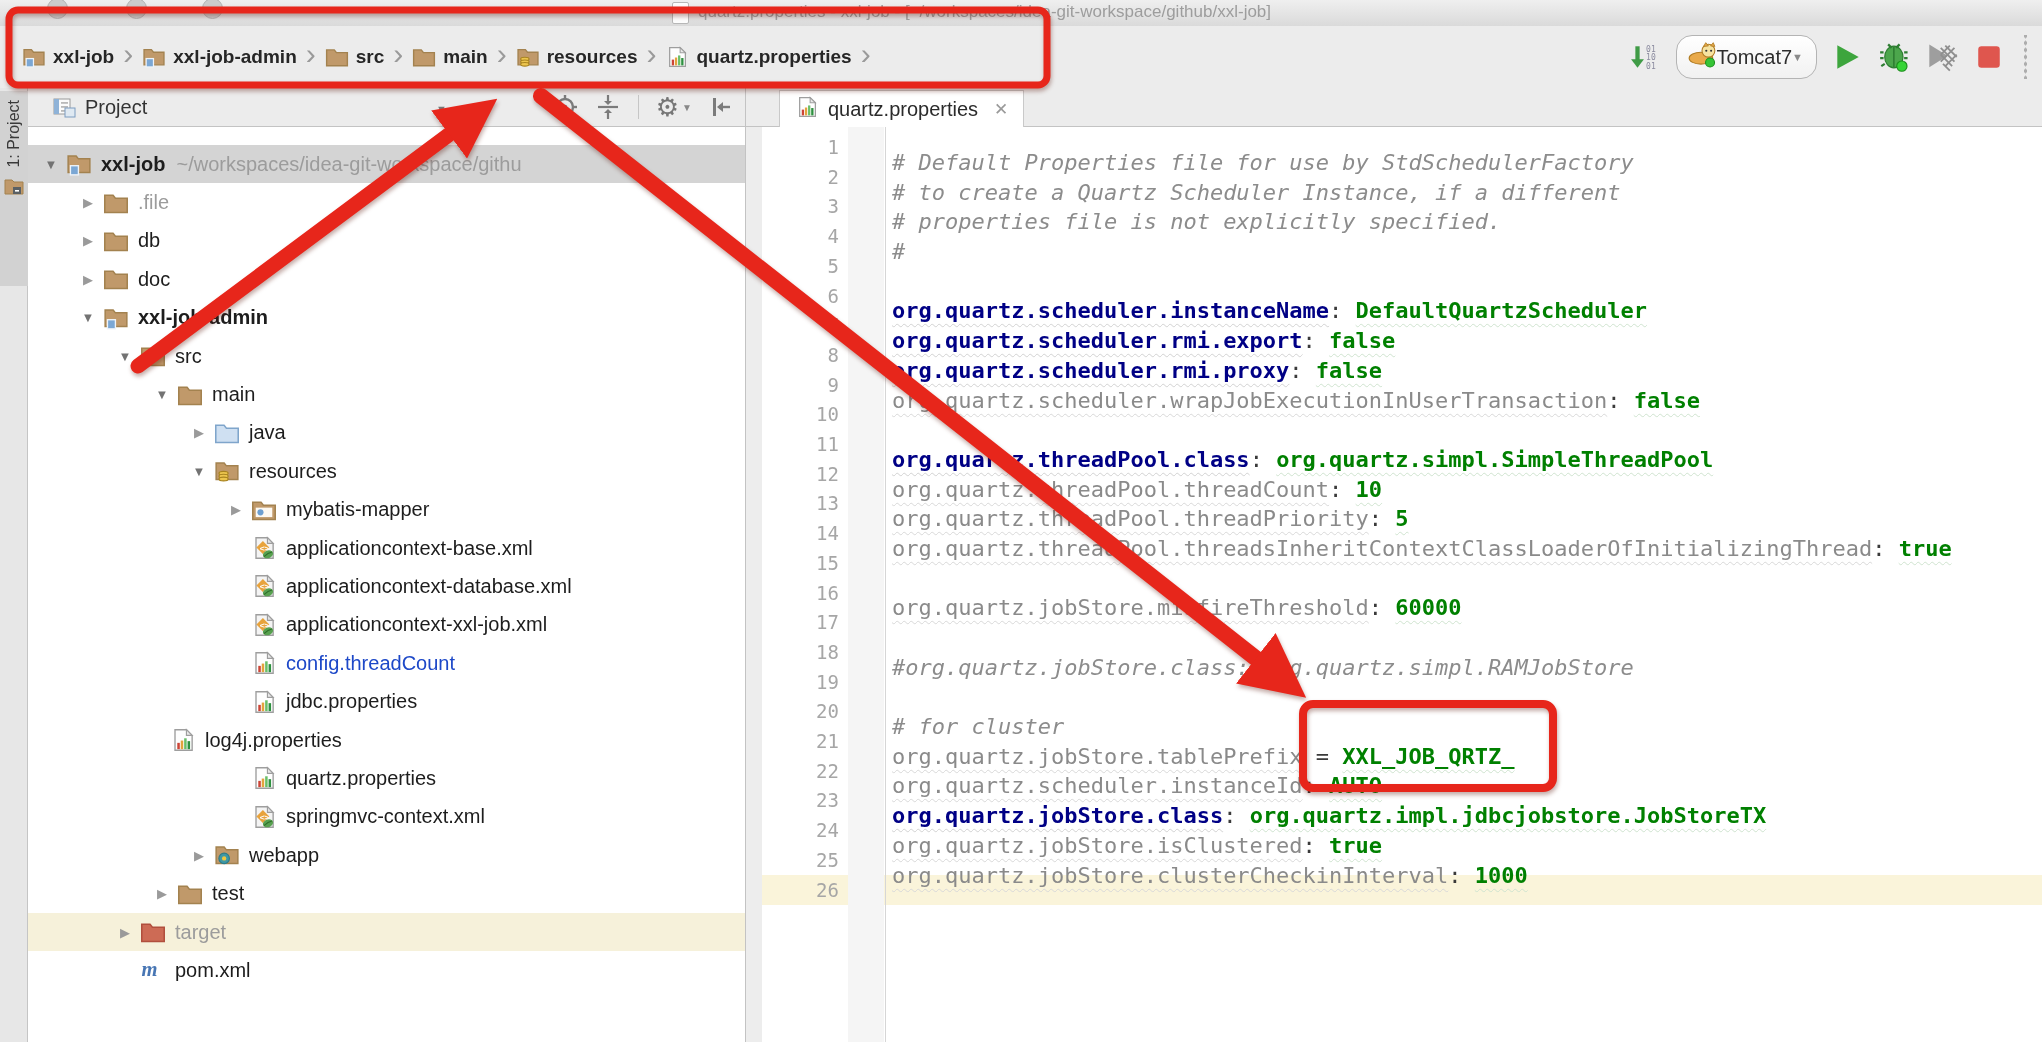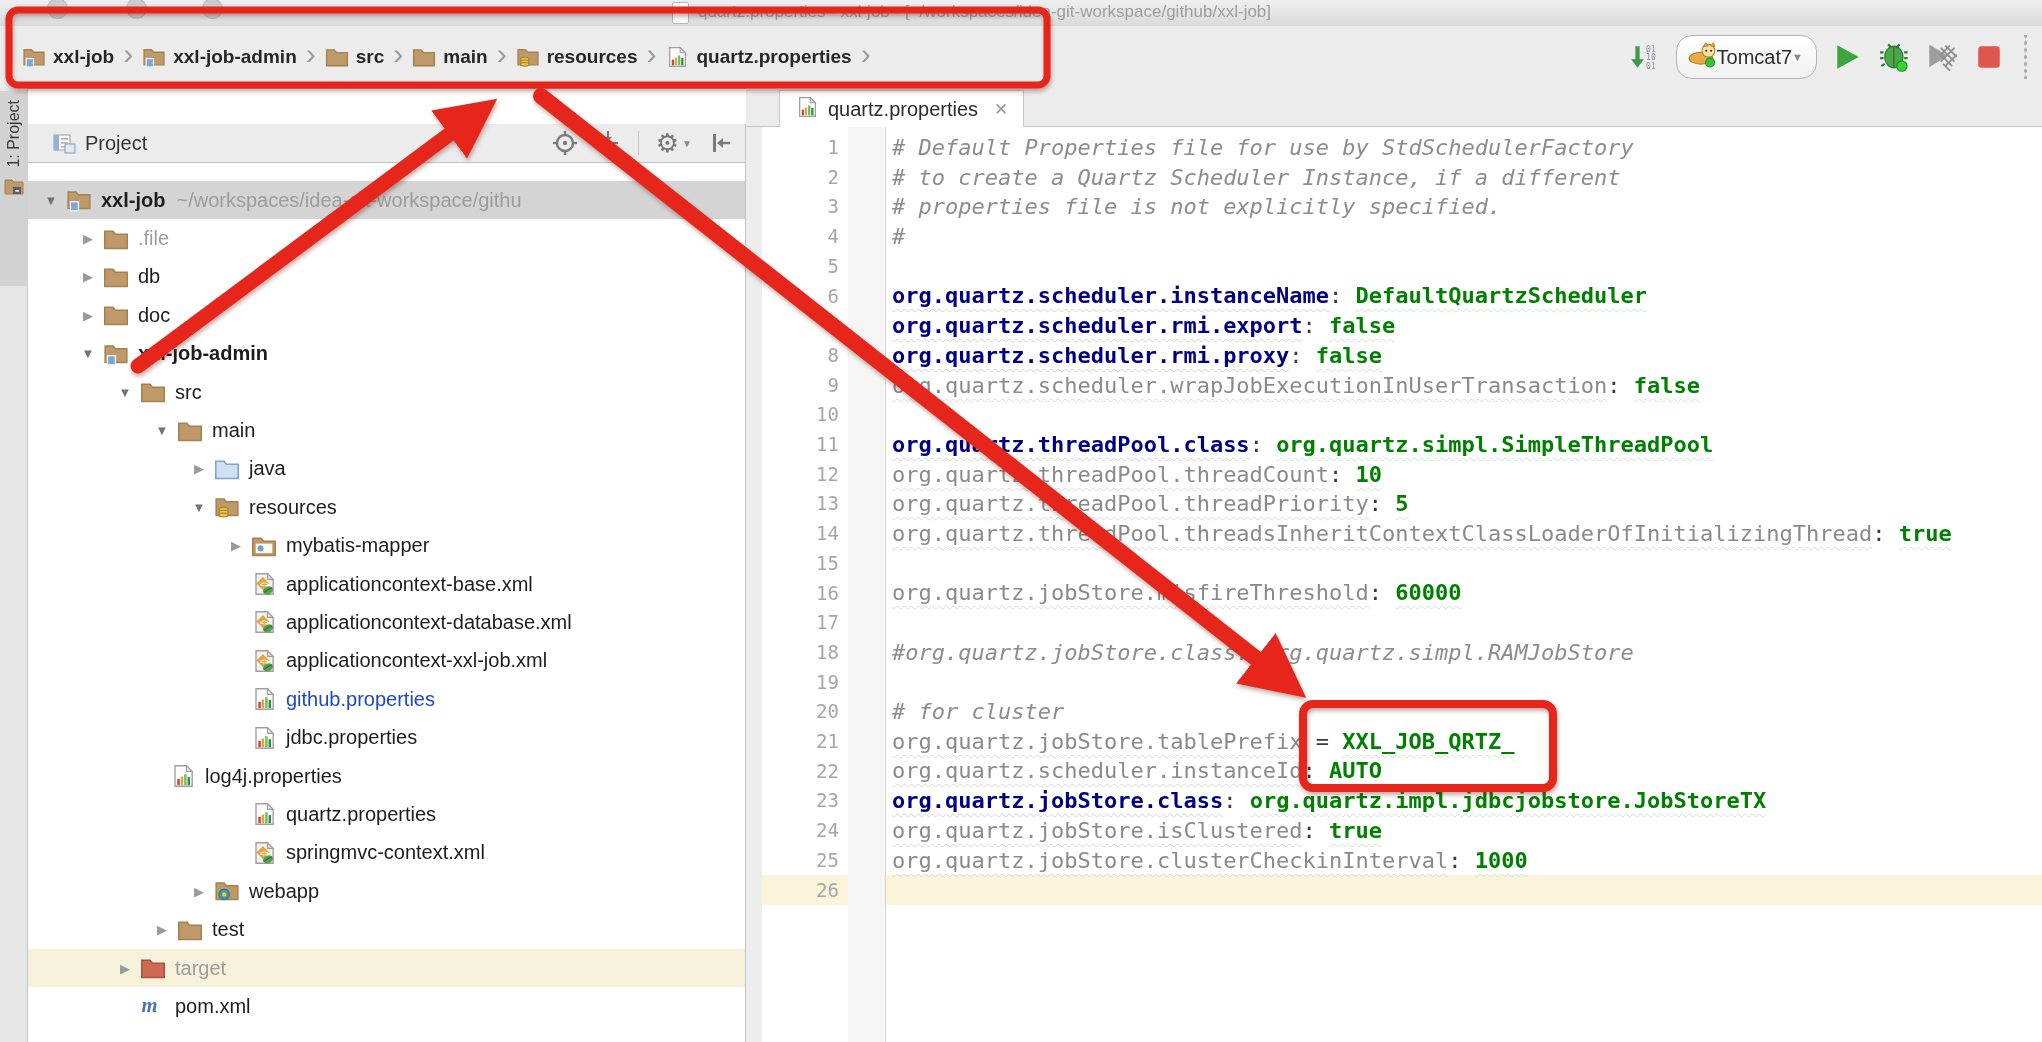--- a/index.html
+++ b/index.html
@@ -31,21 +31,21 @@
           background-size:5px 7px;background-repeat:repeat-y;background-position:center;}
   
   .stripe{position:absolute;left:0;top:88px;bottom:0;width:28px;background:#e7e7e7;
           border-right:1px solid #c5c5c5;box-sizing:border-box;}
   .stripe-btn{position:absolute;left:0;top:3px;width:28px;height:195px;background:#d2d2d2;
               display:flex;flex-direction:column;align-items:center;padding-top:9px;box-sizing:border-box;}
   .stripe-label{writing-mode:vertical-rl;transform:rotate(180deg);font-size:16px;color:#3a3a3a;}
   .stripe-btn svg{margin-top:9px;}
   
   .project-panel{position:absolute;left:28px;top:88px;width:718px;bottom:0;background:#fff;
-                 border-right:1px solid #c3c3c3;box-sizing:border-box;overflow:hidden;margin-top:36px;}
+                 border-right:1px solid #c3c3c3;box-sizing:border-box;overflow:hidden;}
   .panel-header{height:38px;background:#ececec;border-bottom:1px solid #c3c3c3;display:flex;
                 align-items:center;padding:0 12px 0 24px;gap:9px;font-size:20px;color:#333;position:relative;}
   .ph-caret{position:absolute;left:408px;top:15px;font-size:11px;color:#777;}
   .ph-icons{margin-left:auto;display:flex;align-items:center;gap:17px;}
   .ph-sep{width:1px;height:24px;background:#c6c6c6;}
   .gear-wrap{display:flex;align-items:center;gap:3px;color:#777;}
   .gear-glyph{font-size:26px;line-height:1;color:#777;}
   .gear-caret{font-size:10px;color:#888;}
   .tree{position:absolute;left:0;right:0;top:38px;bottom:0;font-size:20px;color:#1d1d1d;}
   .tree-row{height:38.4px;display:flex;align-items:center;white-space:nowrap;overflow:hidden;}
@@ -68,21 +68,21 @@
        color:#2b2b2b;box-sizing:border-box;}
   .tab-close{color:#9a9a9a;font-size:17px;margin-left:7px;}
   .ebody{position:absolute;left:0;right:0;top:39px;bottom:0;overflow:hidden;}
   .curline{position:absolute;left:0;right:0;top:748px;height:30px;background:#faf4da;}
   .gutter{position:absolute;left:0;top:0;bottom:0;width:140px;box-sizing:border-box;
           border-right:1px solid #d6d6d6;padding-top:6px;padding-right:46px;text-align:right;
           font-family:"DejaVu Sans Mono",monospace;font-size:19px;line-height:29.7px;color:#a6a6a6;}
   .gutter::before{content:"";position:absolute;left:0;top:0;bottom:0;width:16px;background:#ededed;}
   .gutter::after{content:"";position:absolute;right:1px;top:0;bottom:0;width:36px;background:#f5f5f5;}
   .gutter div{position:relative;z-index:2;}
-  .code{position:absolute;left:146px;right:0;top:0;bottom:0;padding-top:6px;white-space:pre;
+  .code{position:absolute;left:146px;right:0;top:0;bottom:0;padding-top:21px;white-space:pre;
         font-family:"DejaVu Sans Mono",monospace;font-size:22px;line-height:29.7px;}
   .code-line{height:29.7px;}
   .seg-c{color:#8c8c8c;font-style:italic;}
   .seg-k{color:#000085;font-weight:bold;text-decoration:underline wavy #d2d2d2 1px;text-underline-offset:5px;}
   .seg-g{color:#8a8a8a;text-decoration:underline wavy #d8d8d8 1px;text-underline-offset:5px;}
   .seg-p{color:#3a3a3a;}
   .seg-v{color:#008000;font-weight:bold;text-decoration:underline wavy #cfe3cf 1px;text-underline-offset:5px;}
   
   .overlay{position:absolute;inset:0;pointer-events:none;z-index:60;}
   .red-draw{filter:drop-shadow(1px 3px 2px rgba(90,20,10,0.35));}
@@ -410,21 +410,21 @@
           <span class="ticon">
             <svg width="26" height="24" viewBox="0 0 22 21">
               <path d="M4 1.5 h10 l5 5 v13 h-15 z" fill="#fefefe" stroke="#9e9e9e" stroke-width="1.2"></path>
          <path d="M14 1.5 l5 5 h-5 z" fill="#e8e8e8" stroke="#9e9e9e" stroke-width="1"></path>
          <rect x="6" y="13" width="2.2" height="5.5" fill="#cc4436"></rect>
          <rect x="9" y="11" width="2.2" height="7.5" fill="#e2a33c"></rect>
          <rect x="12" y="9" width="2.2" height="9.5" fill="#6abf69"></rect>
          <rect x="15" y="11.5" width="2.2" height="7" fill="#2e9140"></rect>
             </svg>
           </span>
-          <span class="tlabel modified">github.properties</span>
+          <span class="tlabel modified">config.threadCount</span>
         </div>
         <div class="tree-row" style="padding-left: 193px;">
           <span class="chev"></span>
           <span class="ticon">
             <svg width="26" height="24" viewBox="0 0 22 21">
               <path d="M4 1.5 h10 l5 5 v13 h-15 z" fill="#fefefe" stroke="#9e9e9e" stroke-width="1.2"></path>
          <path d="M14 1.5 l5 5 h-5 z" fill="#e8e8e8" stroke="#9e9e9e" stroke-width="1"></path>
          <rect x="6" y="13" width="2.2" height="5.5" fill="#cc4436"></rect>
          <rect x="9" y="11" width="2.2" height="7.5" fill="#e2a33c"></rect>
          <rect x="12" y="9" width="2.2" height="9.5" fill="#6abf69"></rect>

